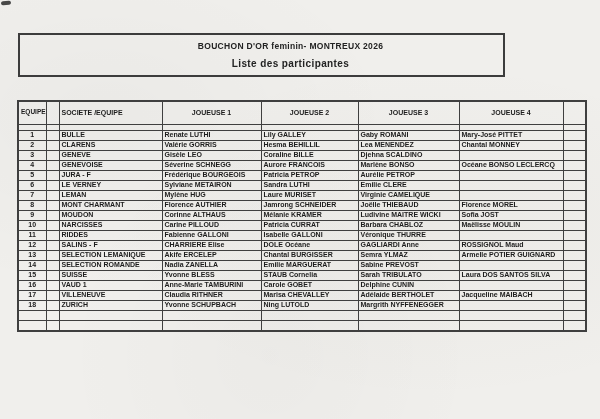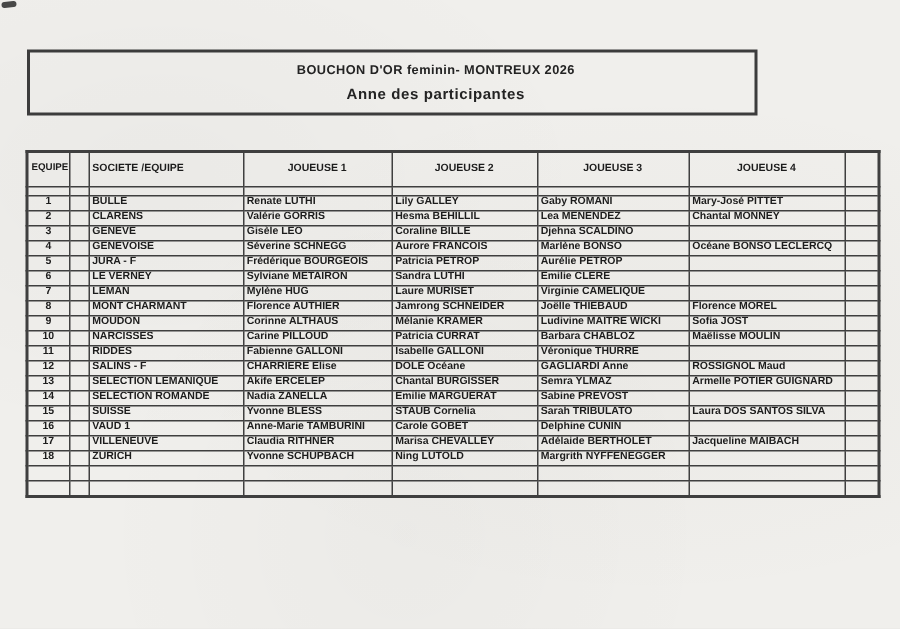--- a/index.html
+++ b/index.html
@@ -79,21 +79,21 @@
 </style>
 </head>
 <body>
 
 <div class="page">
 
   <div class="scan-artifact"></div>
 
   <div class="title-box">
     <div class="title-line1">BOUCHON D'OR feminin- MONTREUX 2026</div>
-    <div class="title-line2">Anne des participantes</div>
+    <div class="title-line2">Liste des participantes</div>
   </div>
 
   <table class="participants">
     <colgroup>
       <col style="width:28px">
       <col style="width:13px">
       <col style="width:103px">
       <col style="width:99px">
       <col style="width:97px">
       <col style="width:101px">

